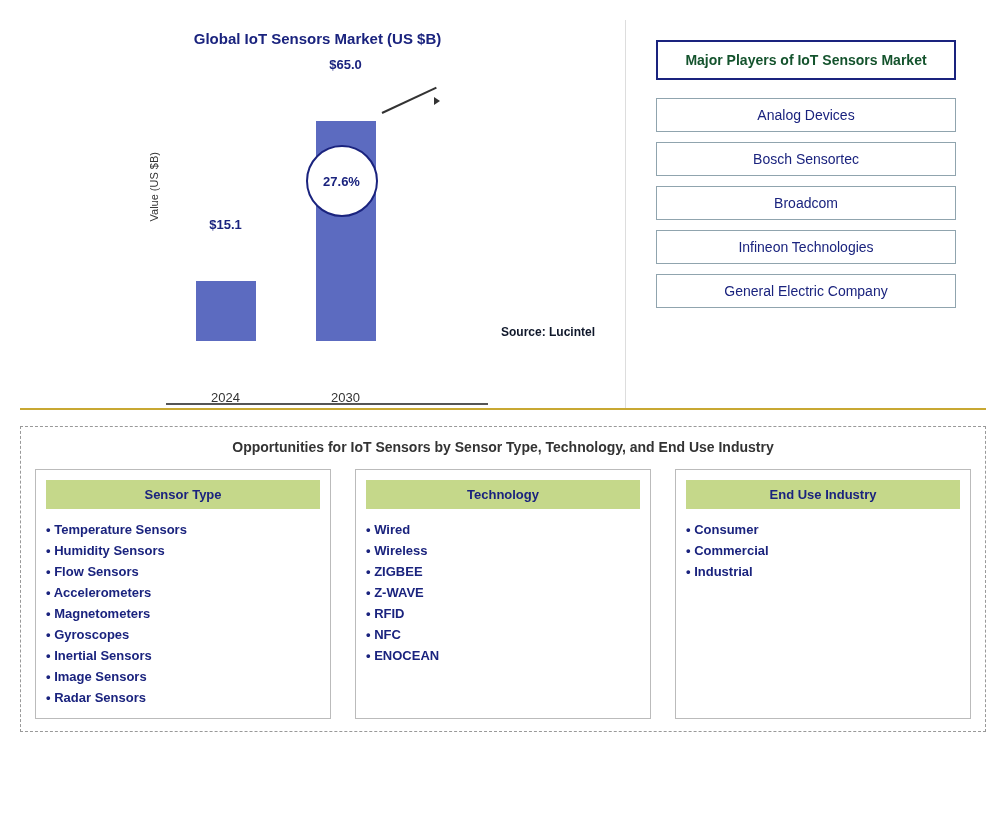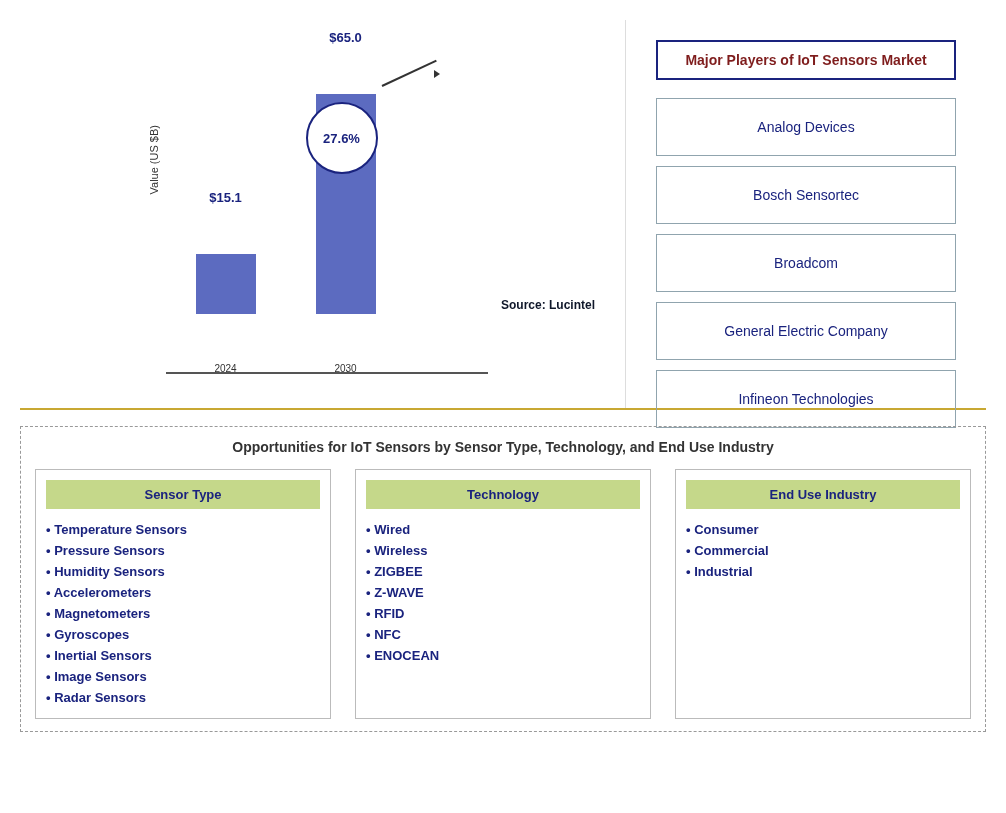--- a/index.html
+++ b/index.html
@@ -106,21 +106,21 @@
 
     .bar-2024 {
       height: 60px;
     }
 
     .bar-2030 {
       height: 220px;
     }
 
     .bar-year {
-      font-size: 10px;
+      font-size: 13px;
       color: #333;
       margin-top: 4px;
     }
 
     
     .baseline {
       width: 100%;
       height: 2px;
       background: #555;
       position: absolute;
@@ -135,21 +135,21 @@
       height: 72px;
       border: 2px solid #1a237e;
       border-radius: 50%;
       background: #fff;
       display: flex;
       align-items: center;
       justify-content: center;
       font-size: 13px;
       font-weight: bold;
       color: #1a237e;
-      top: 72px;
+      top: 88px;
       left: 140px;
       z-index: 10;
     }
 
     
     .arrow-line {
       position: absolute;
       top: 55px;
       left: 216px;
       width: 60px;
@@ -187,32 +187,32 @@
       width: 360px;
       padding: 20px 30px;
       display: flex;
       flex-direction: column;
       align-items: center;
     }
 
     .major-players-title {
       font-size: 14px;
       font-weight: bold;
-      color: #7f1d1d;
+      color: #14532d;
       border: 2px solid #1a237e;
       padding: 10px 20px;
       text-align: center;
       width: 100%;
       margin-bottom: 18px;
     }
 
     .player-item {
       width: 100%;
       border: 1.5px solid #90a4ae;
-      padding: 20px 10px;
+      padding: 8px 10px;
       text-align: center;
       font-size: 14px;
       color: #1a237e;
       margin-bottom: 10px;
     }
 
     
     .bottom-section {
       width: 100%;
       border: 1.5px dashed #999;
@@ -268,20 +268,21 @@
     }
   </style>
 </head>
 <body>
 
 <div class="main-container">
 
   <div class="top-section">
 
     <div class="chart-area">
+      <div class="chart-title">Global IoT Sensors Market (US $B)</div>
 
       <div class="chart-wrapper">
         <div class="y-axis-label">Value (US $B)</div>
 
         <div class="chart-inner">
           <div class="bars-container">
 
             <div class="bar-group">
               <div class="bar-label-top">$15.1</div>
               <div class="bar bar-2024"></div>
@@ -315,40 +316,40 @@
       <div class="player-item">
         <span>Analog Devices</span>
       </div>
       <div class="player-item">
         <span>Bosch Sensortec</span>
       </div>
       <div class="player-item">
         <span>Broadcom</span>
       </div>
       <div class="player-item">
+        <span>Infineon Technologies</span>
+      </div>
+      <div class="player-item">
         <span>General Electric Company</span>
-      </div>
-      <div class="player-item">
-        <span>Infineon Technologies</span>
       </div>
     </div>
 
   </div>
 
   <div class="bottom-section">
     <div class="opportunities-title">Opportunities for IoT Sensors by Sensor Type, Technology, and End Use Industry</div>
 
     <div class="columns-container">
 
       <div class="column-box">
         <div class="column-header">Sensor Type</div>
         <ul class="column-items">
           <li>Temperature Sensors</li>
-          <li>Pressure Sensors</li>
           <li>Humidity Sensors</li>
+          <li>Flow Sensors</li>
           <li>Accelerometers</li>
           <li>Magnetometers</li>
           <li>Gyroscopes</li>
           <li>Inertial Sensors</li>
           <li>Image Sensors</li>
           <li>Radar Sensors</li>
         </ul>
       </div>
 
       <div class="column-box">

